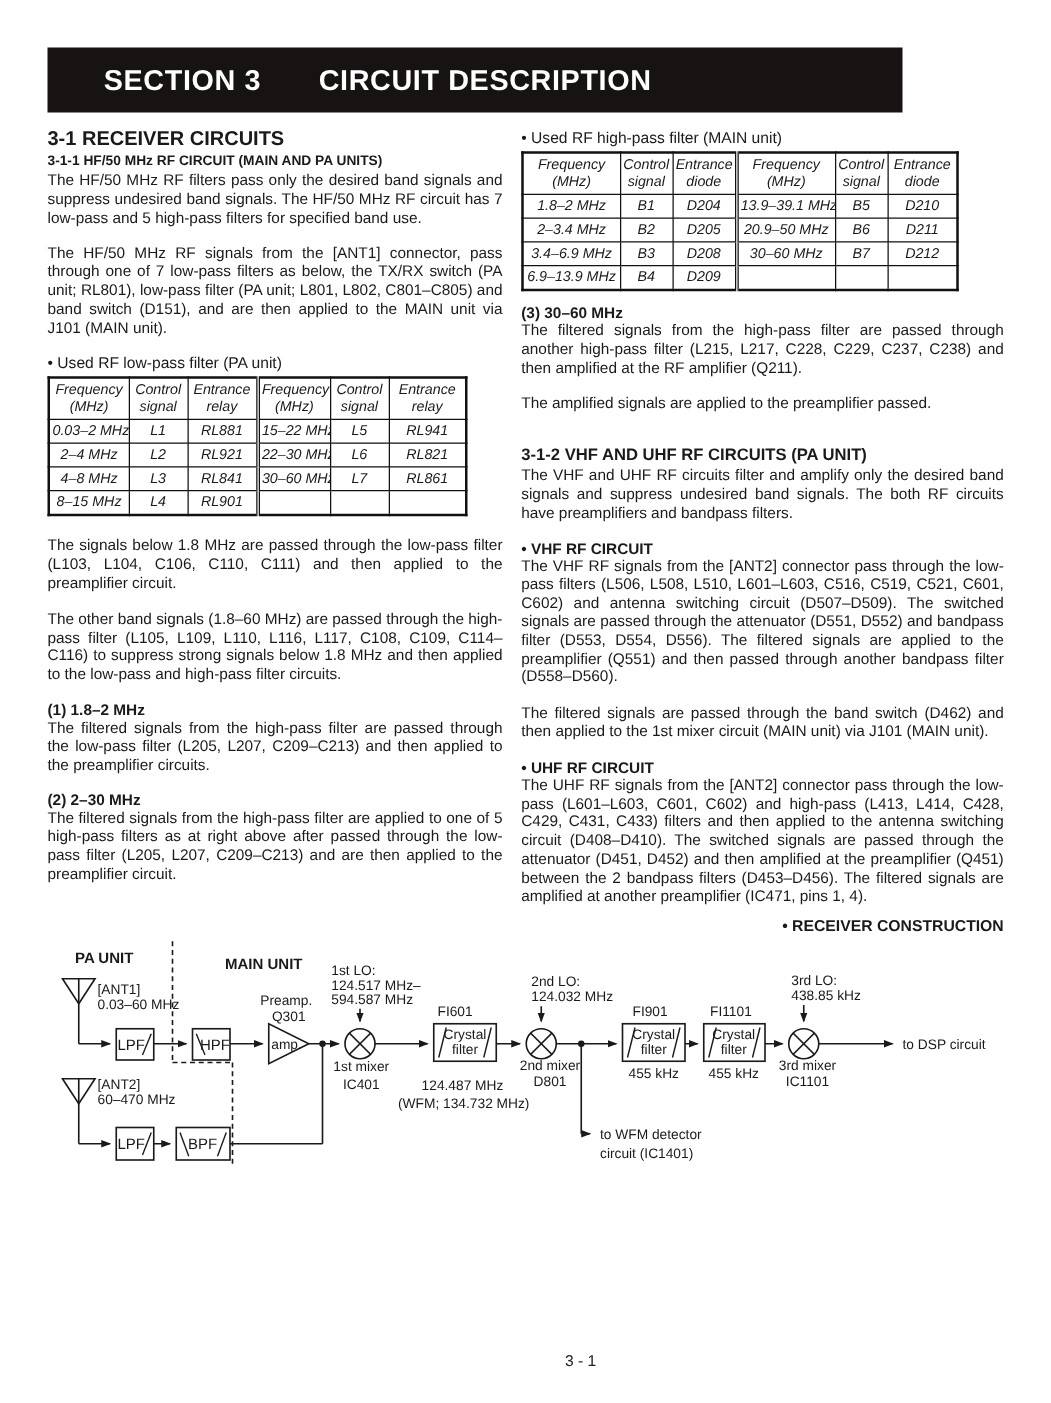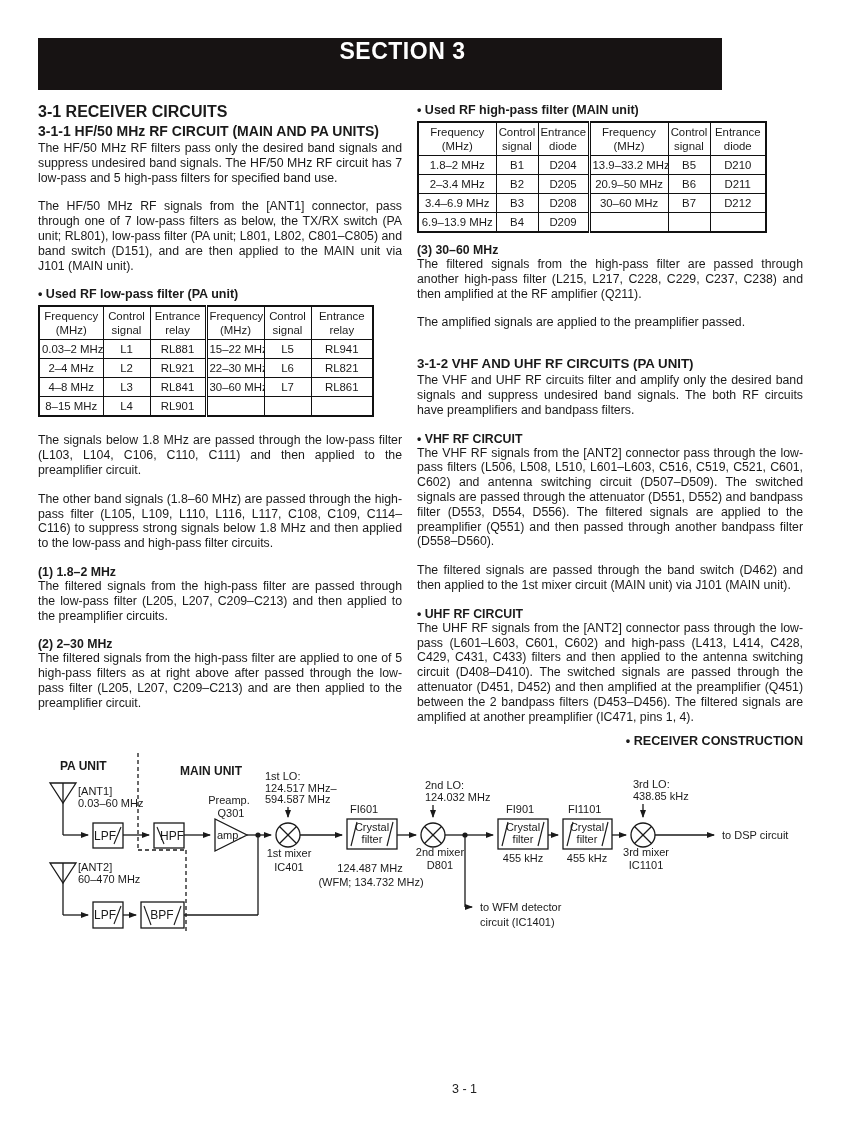--- a/index.html
+++ b/index.html
@@ -13,37 +13,36 @@
     color:#1a1a1a;
     overflow:hidden;
   }
   .section-bar{
     width:684px;height:52px;
     background:#171313;
     display:flex;align-items:center;
     box-sizing:border-box;
     padding-left:45px;
     gap:46px;
-    flex-direction:column;
   }
   .section-bar span{
     color:#ffffff;font-weight:bold;font-size:23px;letter-spacing:.5px;
   }
   .cols{display:flex;gap:15px;margin-top:13px;}
   .col-left{width:364px;}
   .col-right{width:386px;}
   .h1{font-size:16px;font-weight:bold;margin:0 0 2px 0;}
-  .h2{font-size:14px;font-weight:bold;margin:0 0 2px 0;}
+  .h2{font-size:11px;font-weight:bold;margin:0 0 2px 0;}
   .h2b{font-size:13.3px;font-weight:bold;margin:26px 0 2px 0;}
   p{font-size:12.3px;line-height:14.8px;text-align:justify;margin:0 0 14px 0;}
   p.tight{margin-bottom:0;}
   .subh{font-size:12.3px;font-weight:bold;margin:14px 0 0 0;}
-  .cap{font-size:12.5px;font-weight:bold;margin:8px 0 4px 0;}
+  .cap{font-size:12.5px;font-weight:normal;margin:8px 0 4px 0;}
   table{border-collapse:collapse;border:2px solid #111;font-size:11.4px;line-height:1.25;table-layout:fixed;}
-  th,td{border:1.4px solid #111;text-align:center;padding:1px 2px;height:16px;font-weight:normal;overflow:hidden;white-space:nowrap;}
+  th,td{border:1.4px solid #111;text-align:center;padding:1px 2px;height:16px;font-weight:normal;overflow:hidden;white-space:nowrap;font-style:italic;}
   th{height:30px;}
   th:nth-child(4),td:nth-child(4){border-left:3px double #111;}
   .lp-table{width:336px;margin-bottom:16px;}
   .hp-table{width:350px;margin-bottom:10px;}
   .diagram-wrap{margin-top:10px;text-align:right;}
   .diagram-title{font-size:12.6px;font-weight:bold;margin:0 0 2px 0;}
   svg text{font-family:"Liberation Sans", sans-serif;font-size:11px;fill:#1a1a1a;}
   svg .bold{font-weight:bold;font-size:12px;}
   svg .boxlbl{font-size:12px;}
   .footer{
@@ -154,21 +153,21 @@
               <th>Frequency<br>(MHz)</th>
               <th>Control<br>signal</th>
               <th>Entrance<br>diode</th>
             </tr>
           </thead>
         <tbody>
             <tr>
               <td>1.8–2 MHz</td>
               <td>B1</td>
               <td>D204</td>
-              <td>13.9–33.2 MHz</td>
+              <td>13.9–39.1 MHz</td>
               <td>B5</td>
               <td>D210</td>
             </tr>
             <tr>
               <td>2–3.4 MHz</td>
               <td>B2</td>
               <td>D205</td>
               <td>20.9–50 MHz</td>
               <td>B6</td>
               <td>D211</td>

